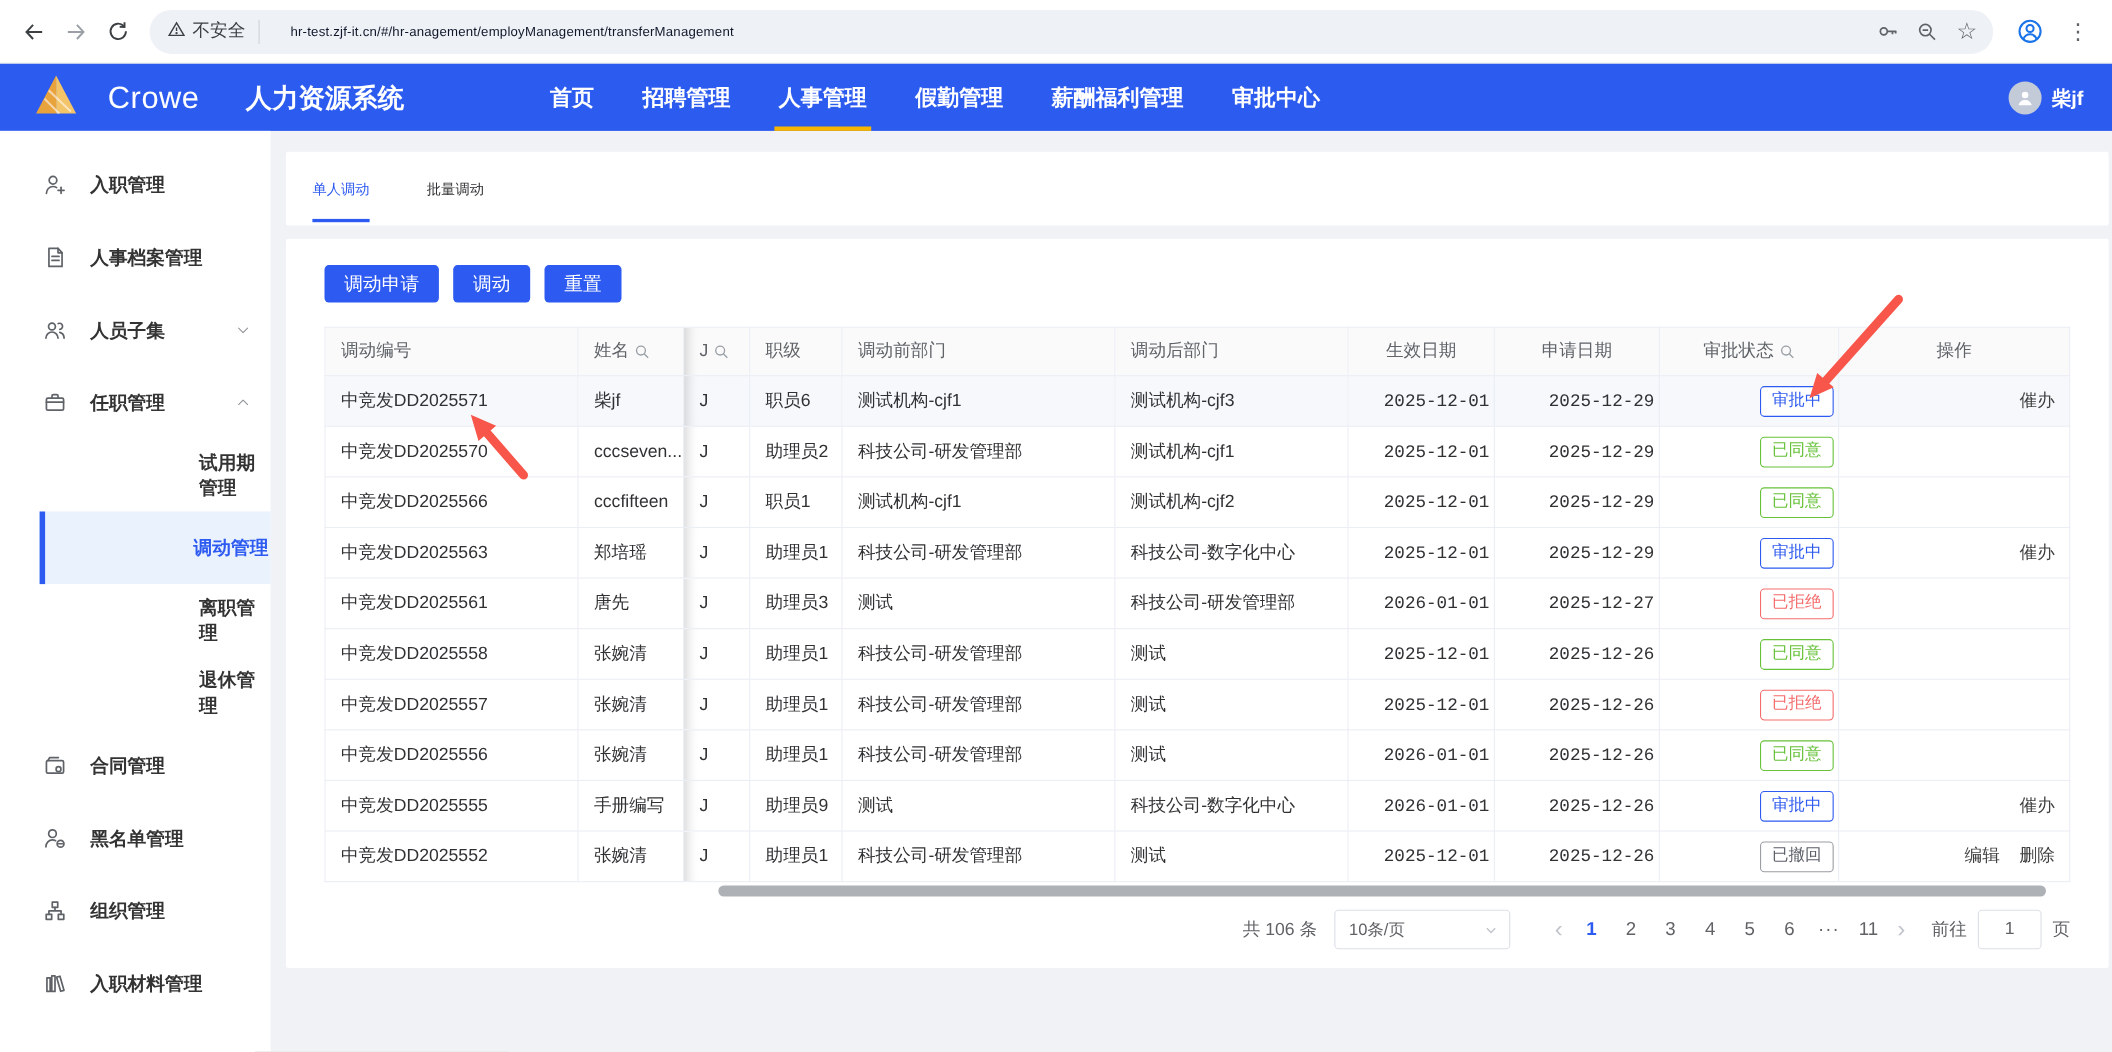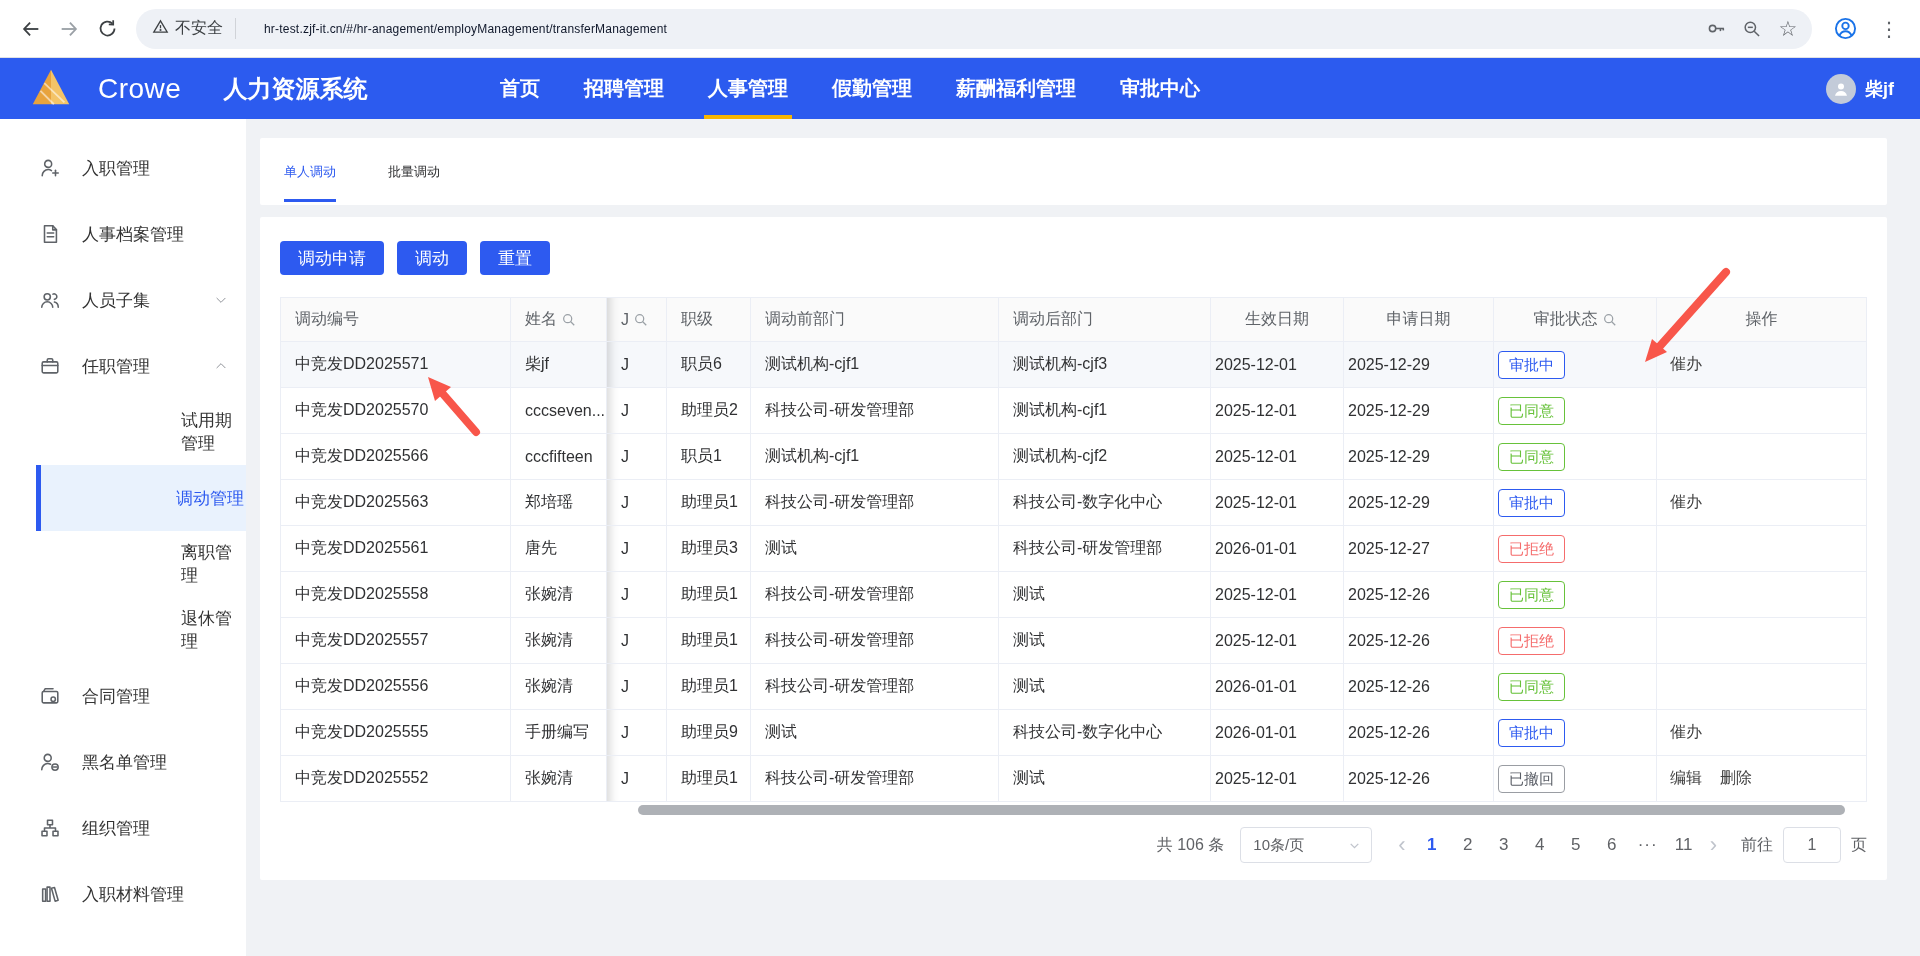--- a/index.html
+++ b/index.html
@@ -25,63 +25,63 @@
   .brand-title { font-size:24px; font-weight:bold; margin-left:18px; }
   .main-nav { display:flex; align-items:stretch; gap:44px; }
   .nav-item { display:flex; align-items:center; font-size:20px; font-weight:bold; cursor:pointer; position:relative; }
   .nav-item.active::after { content:""; position:absolute; left:-4px; right:-4px; bottom:0; height:4px; background:#f7b500; }
   .header-user { margin-left:auto; display:flex; align-items:center; gap:9px; padding-right:26px; }
   .user-avatar { width:30px; height:30px; border-radius:50%; background:#c3cbd9; display:flex; align-items:center; justify-content:center; }
   .user-name { font-size:18px; font-weight:bold; }
 
   
   .layout { display:flex; height:837px; }
-  .sidebar { width:246px; background:#fff; padding-top:16px; flex:none; }
+  .sidebar { width:246px; background:#fff; padding-top:16px; flex:none;font-weight:bold; }
   .side-item { height:66px; display:flex; align-items:center; padding:0 18px 0 38px; color:#333; font-size:17px; cursor:pointer; }
   .side-icon { width:24px; height:24px; margin-right:20px; display:flex; align-items:center; justify-content:center; color:#5f6368; }
   .side-chev { margin-left:auto; color:#909399; display:flex; align-items:center; }
   .side-sub { height:66px; display:flex; align-items:center; padding-left:140px; font-size:17px; color:#333; cursor:pointer; border-left:5px solid transparent;margin-left:36px; }
   .side-sub.active { background:#e9f2fd; border-left-color:#2d5af0; color:#2d5af0; padding-left:135px; }
 
   .main { flex:1; padding:19px 34px 0 14px; }
 
   
   .tab-card { height:67px; background:#fff; border-radius:2px; display:flex; align-items:stretch; padding:0 24px; gap:52px; }
   .tab { display:flex; align-items:center; font-size:13px; color:#303133; cursor:pointer; position:relative; }
   .tab.active { color:#2d5af0; }
   .tab.active::after { content:""; position:absolute; left:0; right:0; bottom:3px; height:3px; background:#2d5af0; }
 
   
-  .table-card { margin-top:12px; height:663px; background:#fff; border-radius:2px; padding:24px 20px 0; position:relative; }
+  .table-card { margin-top:12px; height:663px; background:#fff; border-radius:2px; padding:24px 35px 0; position:relative; }
   .toolbar { display:flex; gap:13px; }
   .btn { height:34px; background:#2d5af0; color:#fff; border:none; border-radius:4px; font-size:17px; padding:0 18px; cursor:pointer; font-family:inherit; }
 
   table.grid { width:100%; border-collapse:collapse; table-layout:fixed; margin-top:22px; }
   .grid th, .grid td { border:1px solid #ebeef5; font-size:16px; overflow:hidden; white-space:nowrap; }
   .grid th { height:44px; background:#fafafa; color:#5f6368; font-weight:500; text-align:left; padding:0 4px 0 14px; }
   .grid td { height:46px; color:#303133; padding:0 4px 0 14px; }
-  .grid th.c-center, .grid td.c-center { text-align:left; padding:0 4px; }
+  .grid th.c-center, .grid td.c-center { text-align:right; padding:0 4px;font-family:Liberation Mono, monospace; }
   .grid tr.hl td { background:#f6f8fb; }
   .col-clip { box-shadow:inset 12px 0 10px -9px rgba(0,0,0,0.16); }
   .th-flex { display:flex; align-items:center; gap:5px; }
   .th-flex.center { justify-content:center; }
   .badge { display:inline-block; min-width:58px; padding:4px 10px; border:1px solid; border-radius:4px; font-size:15px; line-height:1.2; background:#fff; }
   .badge.processing { color:#2d5af0; border-color:#2d5af0; }
   .badge.approved { color:#67c23a; border-color:#67c23a; }
   .badge.rejected { color:#f56c6c; border-color:#f56c6c; }
   .badge.withdrawn { color:#5a5e66; border-color:#9a9da3; }
   .act-link { color:#404040; cursor:pointer; margin:0 9px; font-size:16px; }
 
   .hscroll { position:relative; height:12px; margin-top:2px; }
   .hscroll .thumb { position:absolute; left:358px; right:22px; top:1px; height:10px; border-radius:5px; background:#aeb1b6; cursor:pointer; }
 
   
   .pagination { display:flex; align-items:center; justify-content:flex-end; height:54px; margin-top:2px; color:#606266; }
   .pg-total { font-size:16px; margin-right:16px; }
-  .pg-size { width:132px; height:36px; border:1px solid #dcdfe6; border-radius:4px; display:flex; align-items:center; padding:0 10px 0 12px; font-size:15px; color:#606266; cursor:pointer; margin-right:18px; }
+  .pg-size { width:160px; height:36px; border:1px solid #dcdfe6; border-radius:4px; display:flex; align-items:center; padding:0 10px 0 12px; font-size:15px; color:#606266; cursor:pointer; margin-right:32px; }
   .pg-size .chev { margin-left:auto; color:#c0c4cc; display:flex; }
   .pg-arrow { font-size:22px; color:#c0c4cc; margin:0 8px; cursor:pointer; line-height:1; }
   .pg-num { min-width:32px; text-align:center; font-size:17px; color:#606266; margin:0 2px; cursor:pointer; }
   .pg-num.active { color:#2d5af0; font-weight:bold; }
   .pg-num.dots { letter-spacing:1px; cursor:default; }
   .pg-goto { display:flex; align-items:center; gap:10px; font-size:16px; margin-left:16px; }
   .pg-input { width:58px; height:36px; border:1px solid #dcdfe6; border-radius:4px; text-align:center; font-size:16px; color:#606266; font-family:inherit; }
 
   
   .annotations { position:absolute; inset:0; width:1920px; height:956px; pointer-events:none; z-index:60; }

